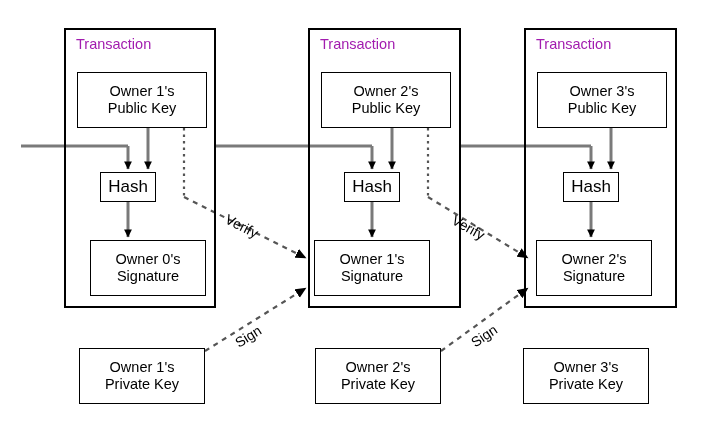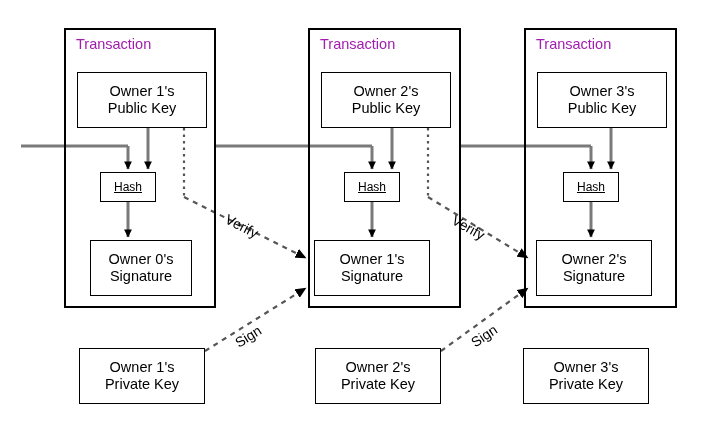--- a/index.html
+++ b/index.html
@@ -47,22 +47,21 @@
     font-size: 14.5px;
     white-space: nowrap;
   }
   .box-outline {
     border: 1.6px solid #000000;
   }
   .keybox {
     font-size: 14.5px;
   }
   .hashbox {
-    font-size: 12px;
-    text-decoration: underline;
+    font-size: 17px;
   }
   .edge-label {
     position: absolute;
     color: #000000;
     font-size: 14px;
     white-space: nowrap;
     transform-origin: 0 0;
   }
   .line-1 { line-height: 1.18; }
 </style>
@@ -130,21 +129,21 @@
 
   <div class="node-box box-outline keybox" style="left:77px; top:72px; width:130px; height:56px;">
     <span class="line-1">Owner 1's</span>
     <span class="line-1">Public Key</span>
   </div>
 
   <div class="node-box box-outline hashbox" style="left:100px; top:172px; width:56px; height:30px;">
     <span>Hash</span>
   </div>
 
-  <div class="node-box box-outline keybox" style="left:90px; top:240px; width:102px; height:56px;">
+  <div class="node-box box-outline keybox" style="left:90px; top:240px; width:116px; height:56px;">
     <span class="line-1">Owner 0's</span>
     <span class="line-1">Signature</span>
   </div>
 
   <div class="tx-frame" style="left:308px; top:28px; width:153px; height:280px;"></div>
   <div class="tx-title" style="left:320px; top:36px;">Transaction</div>
 
   <div class="node-box box-outline keybox" style="left:321px; top:72px; width:130px; height:56px;">
     <span class="line-1">Owner 2's</span>
     <span class="line-1">Public Key</span>

